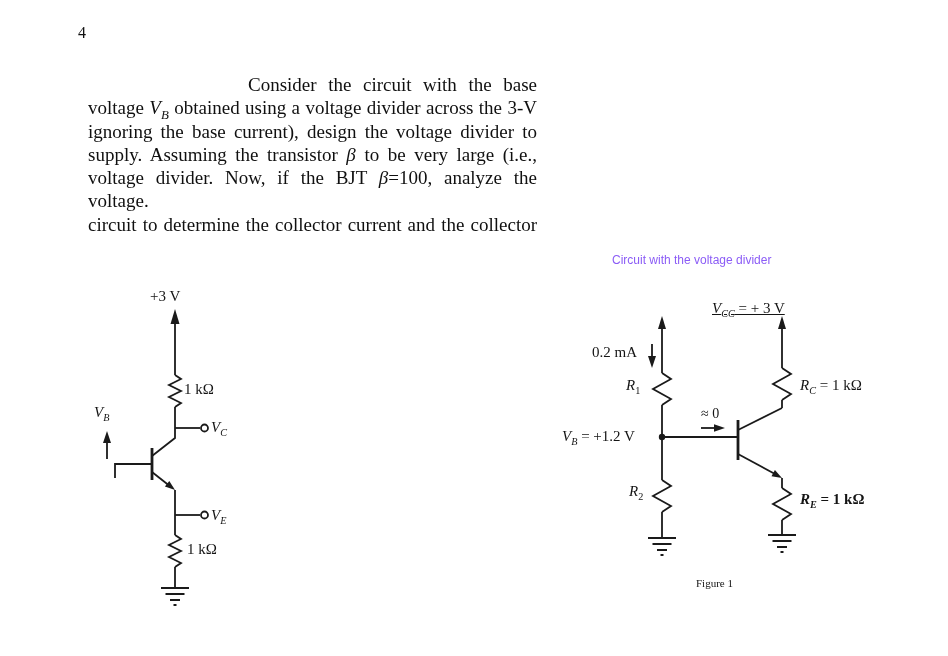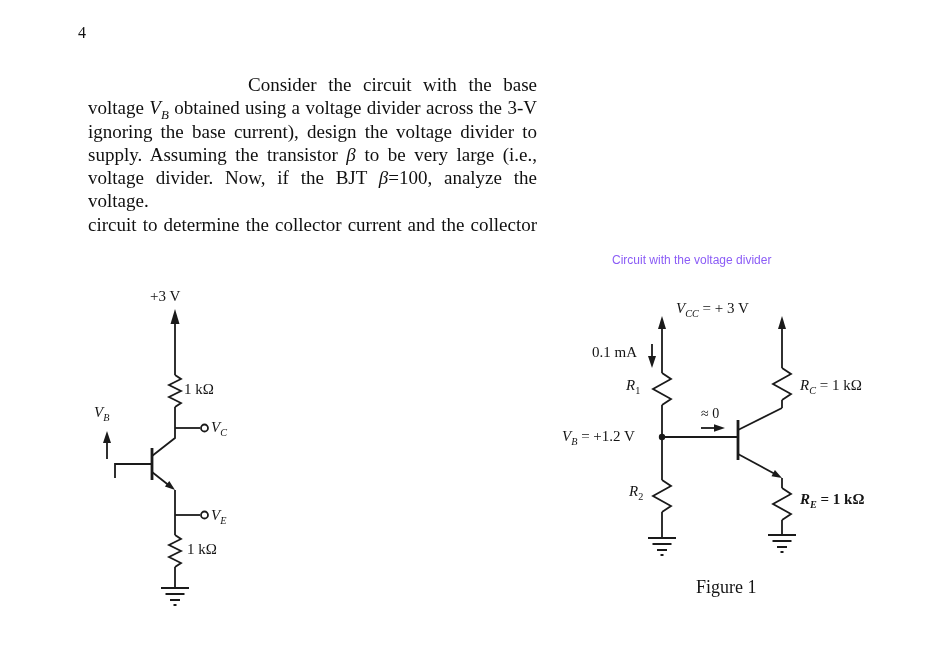--- a/index.html
+++ b/index.html
@@ -31,21 +31,21 @@
     font-size:15px; color:#141414;
     font-family:"Liberation Serif", serif;
   }
   .fig-title{
     position:absolute; left:612px; top:253px;
     font-family:"Liberation Sans", sans-serif;
     font-size:12px; color:#8b5cf6; white-space:nowrap;text-align:right;
   }
   .caption{
     position:absolute; left:696px; top:577px;
-    font-size:18px; color:#141414;
+    font-size:11px; color:#141414;
   }
 </style>
 </head>
 <body>
 
 <div class="page-number">4</div>
 
 <div class="problem">
   <div class="pline indent just">Consider the circuit with the base</div>
   <div class="pline just">voltage <i>V<sub>B</sub></i> obtained using a voltage divider across the 3-V</div>
@@ -182,21 +182,21 @@
       <path d="M107,242 l9,6 l-18,10 l18,10 l-9,6"></path>
       <path d="M107,274 L107,300"></path>
     </g>
 
     <g>
       <path d="M93,300 L121,300 M97.5,306 L116.5,306 M102,312 L112,312 M105.5,317 L108.5,317"></path>
     </g>
   </g>
 </svg>
 
-<div class="lbl" style="left:676px; top:300px;"><i>V<sub>CC</sub></i> = + 3 V</div>
-<div class="lbl" style="left:592px; top:344px;">0.1 mA</div>
+<div class="lbl" style="left:712px; top:300px;text-decoration:underline;"><i>V<sub>CC</sub></i> = + 3 V</div>
+<div class="lbl" style="left:592px; top:344px;">0.2 mA</div>
 <div class="lbl" style="left:626px; top:377px;"><i>R</i><sub>1</sub></div>
 <div class="lbl" style="left:800px; top:377px;"><i>R<sub>C</sub></i> = 1 kΩ</div>
 <div class="lbl" style="left:701px; top:406px; font-size:14px;">≈ 0</div>
 <div class="lbl" style="left:562px; top:428px;"><i>V<sub>B</sub></i> = +1.2 V</div>
 <div class="lbl" style="left:629px; top:483px;"><i>R</i><sub>2</sub></div>
 <div class="lbl" style="left:800px; top:491px;font-weight:bold;"><i>R<sub>E</sub></i> = 1 kΩ</div>
 <div class="caption">Figure 1</div>
 
 </body></html>

